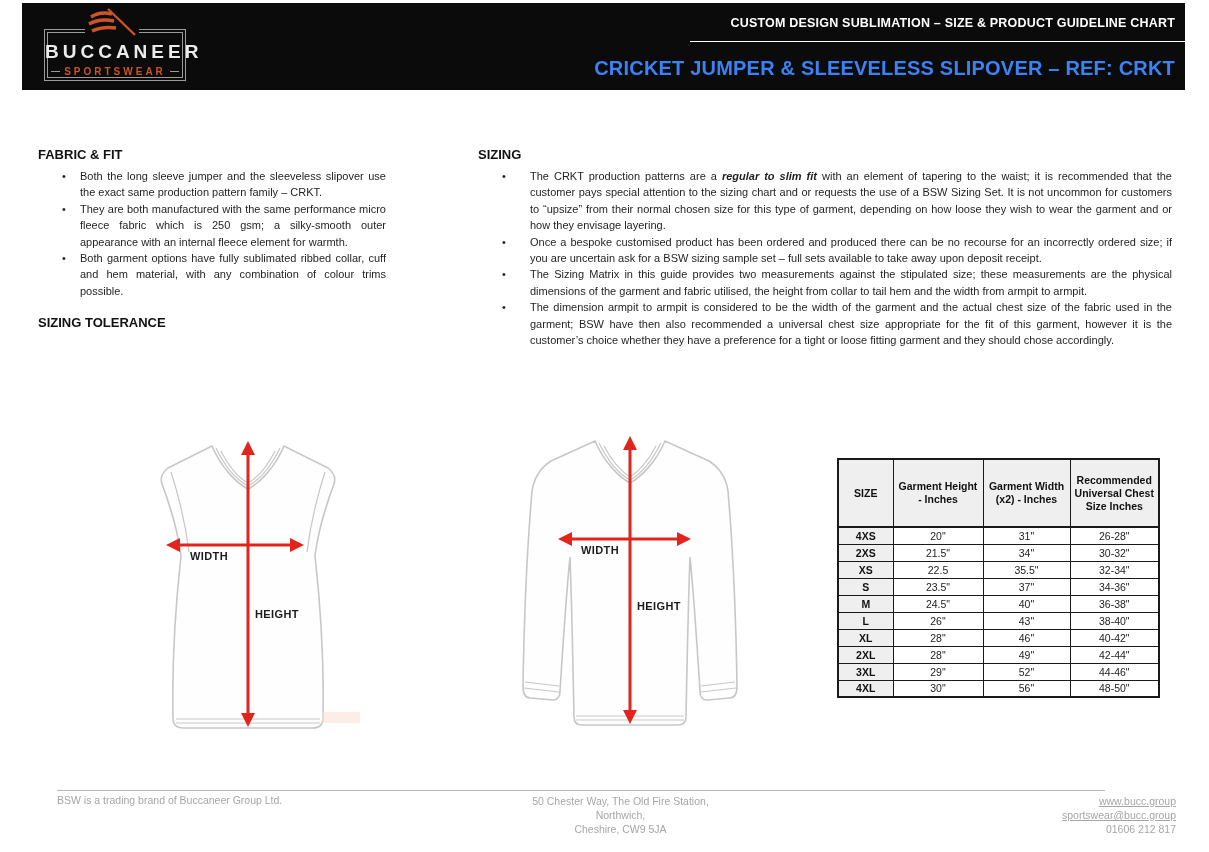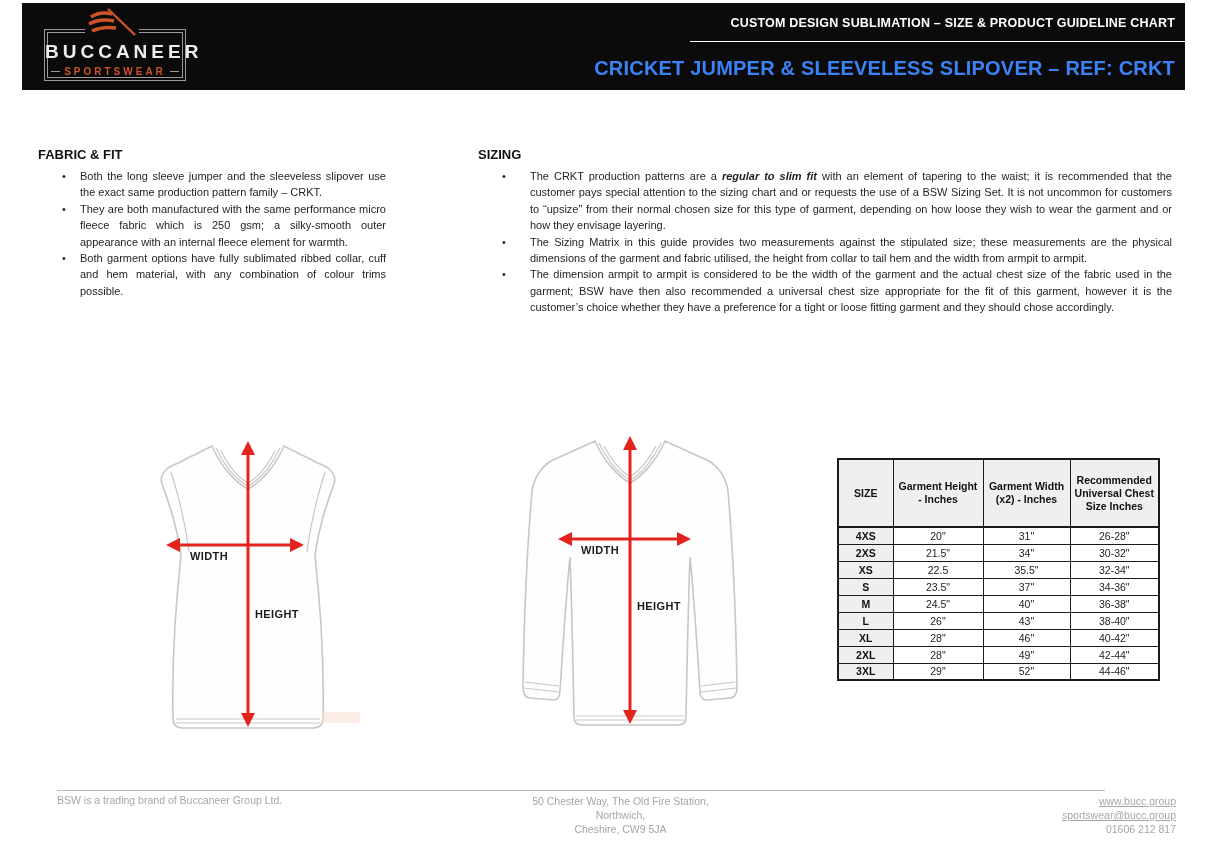--- a/index.html
+++ b/index.html
@@ -106,26 +106,28 @@
 </header>
 
 <section class="col col-left">
   <h3 class="section-heading">FABRIC &amp; FIT</h3>
   <ul class="bullets">
       <li>Both the long sleeve jumper and the sleeveless slipover use the exact same production pattern family – CRKT.</li>
       <li>They are both manufactured with the same performance micro fleece fabric which is 250 gsm; a silky-smooth outer appearance with an internal fleece element for warmth.</li>
       <li>Both garment options have fully sublimated ribbed collar, cuff and hem material, with any combination of colour trims possible.</li>
     </ul>
   <div class="gap"></div>
+  <h3 class="section-heading">SIZING TOLERANCE</h3>
 </section>
 
 <section class="col col-right">
   <h3 class="section-heading">SIZING</h3>
   <ul class="bullets">
       <li>The CRKT production patterns are a <span class="emph">regular to slim fit</span> with an element of tapering to the waist; it is recommended that the customer pays special attention to the sizing chart and or requests the use of a BSW Sizing Set. It is not uncommon for customers to “upsize” from their normal chosen size for this type of garment, depending on how loose they wish to wear the garment and or how they envisage layering.</li>
+      <li>Once a bespoke customised product has been ordered and produced there can be no recourse for an incorrectly ordered size; if you are uncertain ask for a BSW sizing sample set – full sets available to take away upon deposit receipt.</li>
       <li>The Sizing Matrix in this guide provides two measurements against the stipulated size; these measurements are the physical dimensions of the garment and fabric utilised, the height from collar to tail hem and the width from armpit to armpit.</li>
       <li>The dimension armpit to armpit is considered to be the width of the garment and the actual chest size of the fabric used in the garment; BSW have then also recommended a universal chest size appropriate for the fit of this garment, however it is the customer’s choice whether they have a preference for a tight or loose fitting garment and they should chose accordingly.</li>
     </ul>
 </section>
 
 <div class="diagram diagram-slipover">
   <svg width="240" height="310" viewBox="0 0 240 310">
     <path class="garment" d="M84,8 L40,30 C35,34 32,40 34,46 C43,70 50,94 53,118 C47,172 44,232 45,280 C45,287 49,290 55,290 L185,290 C191,290 195,287 195,280 C196,232 193,172 187,118 C190,94 197,70 206,46 C208,40 205,34 200,30 L156,8 C147,29 132,45 120,51 C108,45 93,29 84,8 Z"></path>
     <path class="garment-line" d="M43,34 C52,62 58,90 61,114"></path>
     <path class="garment-line" d="M197,34 C188,62 182,90 179,114"></path>
@@ -240,20 +242,26 @@
           <td>28"</td>
           <td>49"</td>
           <td>42-44"</td>
         </tr>
         <tr>
           <th>3XL</th>
           <td>29"</td>
           <td>52"</td>
           <td>44-46"</td>
         </tr>
+        <tr>
+          <th>4XL</th>
+          <td>30"</td>
+          <td>56"</td>
+          <td>48-50"</td>
+        </tr>
       </tbody>
   </table>
 </div>
 
 <footer>
   <div class="footer-rule"></div>
   <div class="footer-left">BSW is a trading brand of Buccaneer Group Ltd.</div>
   <div class="footer-center">
     <div>50 Chester Way, The Old Fire Station,</div>
     <div>Northwich,</div>

